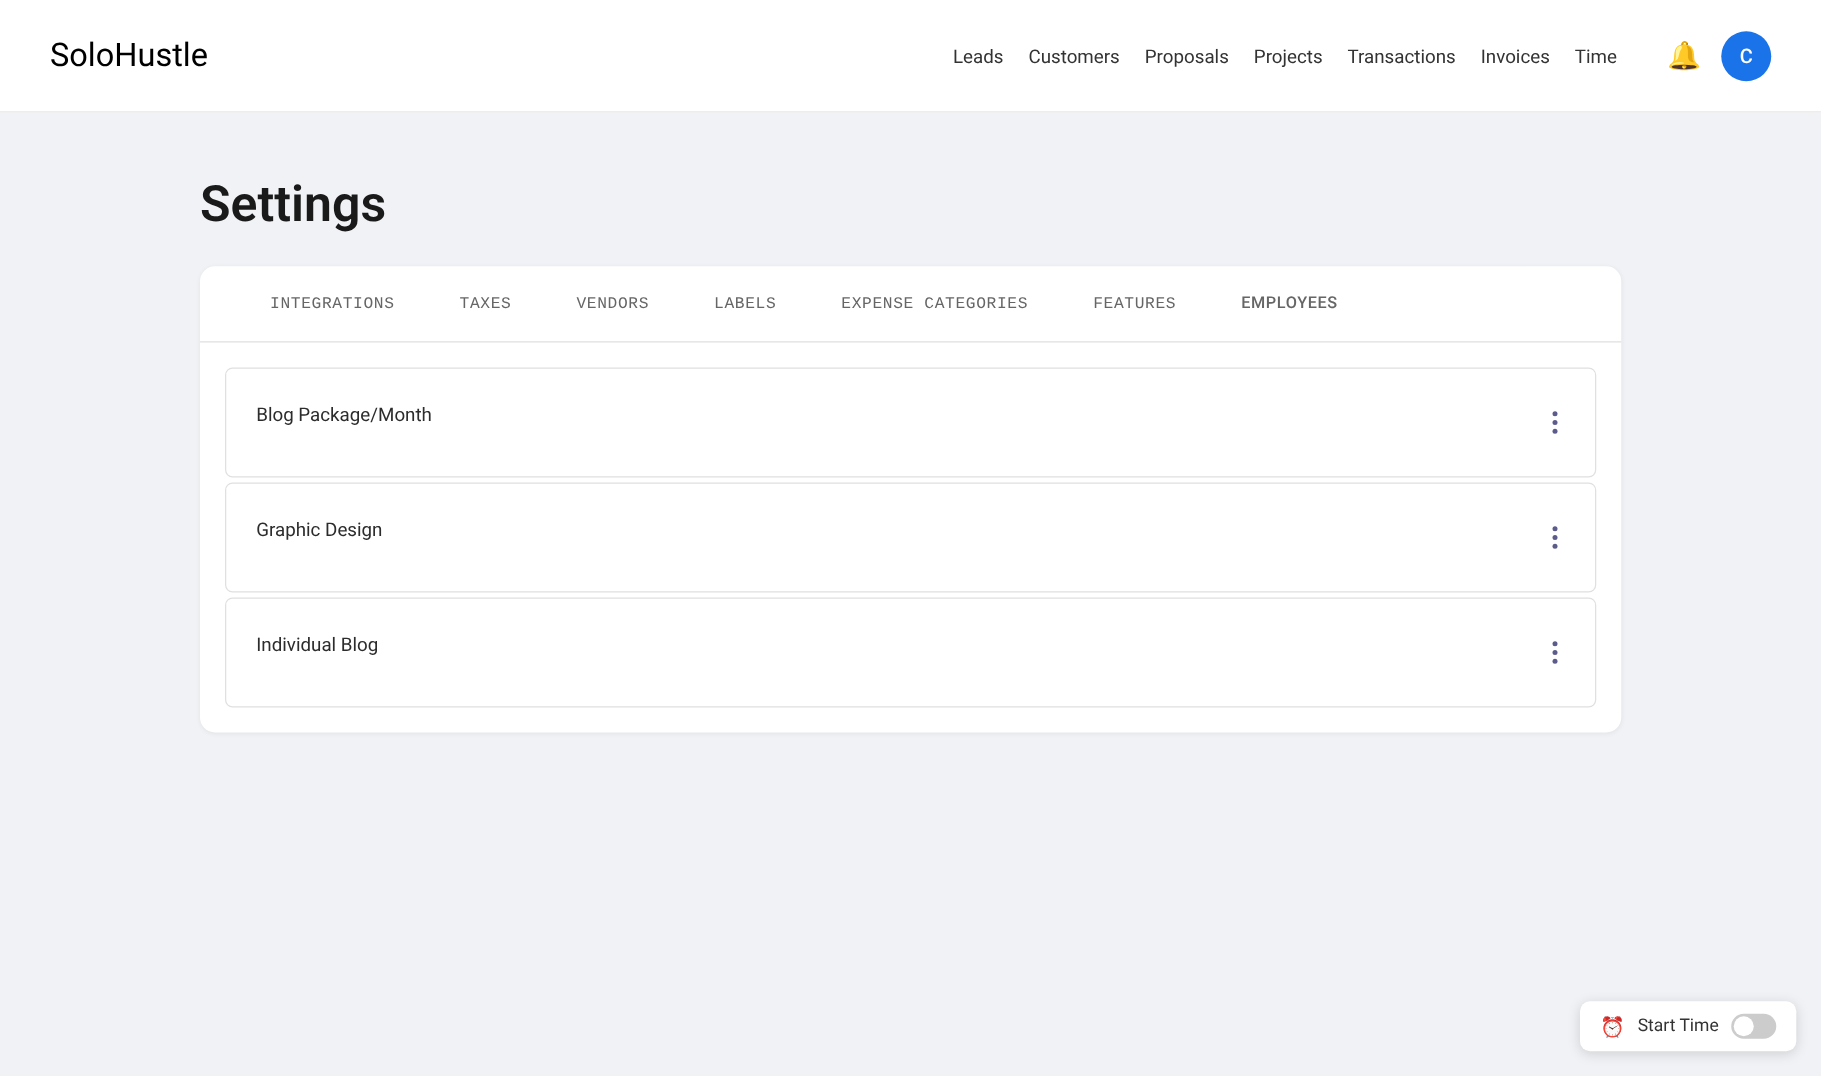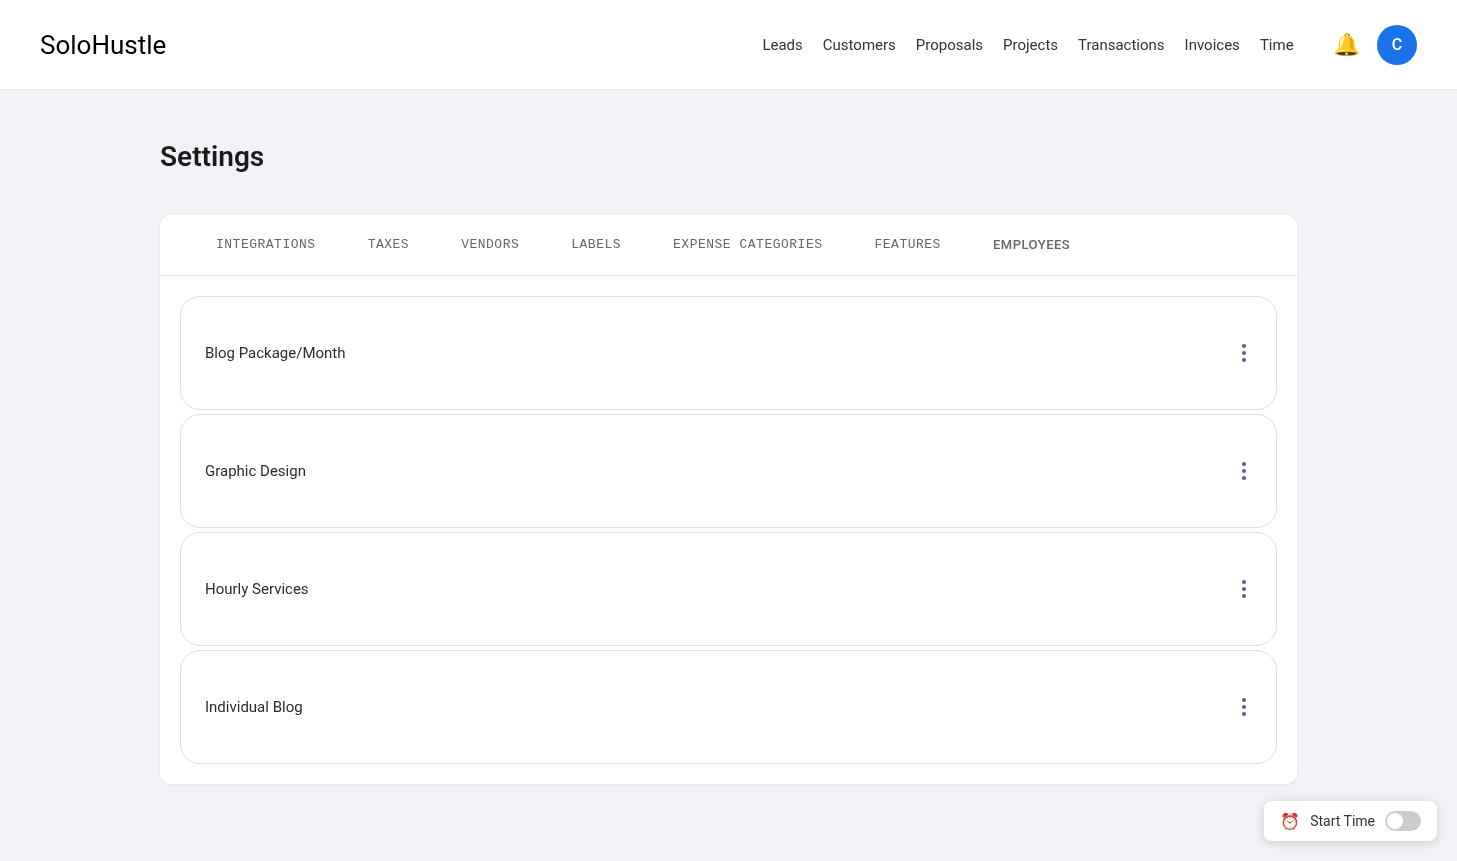--- a/index.html
+++ b/index.html
@@ -76,24 +76,24 @@
       font-weight: 500;
       cursor: pointer;
     }
 
     
     .main {
       padding: 50px 160px;
     }
 
     .page-title {
-      font-size: 28px;
+      font-size: 40px;
       font-weight: 600;
       color: #1a1a1a;
-      margin-bottom: 42px;
+      margin-bottom: 26px;
     }
 
     
     .settings-card {
       background-color: #ffffff;
       border-radius: 12px;
       padding: 0;
       box-shadow: 0 1px 4px rgba(0,0,0,0.06);
     }
 
@@ -132,24 +132,24 @@
     .items-container {
       padding: 20px 20px;
       display: flex;
       flex-direction: column;
       gap: 4px;
     }
 
     .price-item {
       background-color: #ffffff;
       border: 1px solid #e0e0e0;
-      border-radius: 20px;
-      padding: 41px 24px;
-      display: flex;
-      align-items: center;
+      border-radius: 6px;
+      padding: 28px 24px;
+      display: flex;
+      align-items: flex-start;
       justify-content: space-between;
       min-height: 80px;
     }
 
     .price-item-name {
       font-size: 15px;
       color: #2c2c2c;
       font-weight: 400;
     }
 
@@ -263,28 +263,20 @@
 
       <div class="price-item">
         <span class="price-item-name">Graphic Design</span>
         <div class="more-icon">
           <div class="dot"></div>
           <div class="dot"></div>
           <div class="dot"></div>
         </div>
       </div>
 
-      <div class="price-item">
-        <span class="price-item-name">Hourly Services</span>
-        <div class="more-icon">
-          <div class="dot"></div>
-          <div class="dot"></div>
-          <div class="dot"></div>
-        </div>
-      </div>
 
       <div class="price-item">
         <span class="price-item-name">Individual Blog</span>
         <div class="more-icon">
           <div class="dot"></div>
           <div class="dot"></div>
           <div class="dot"></div>
         </div>
       </div>
     </div>

